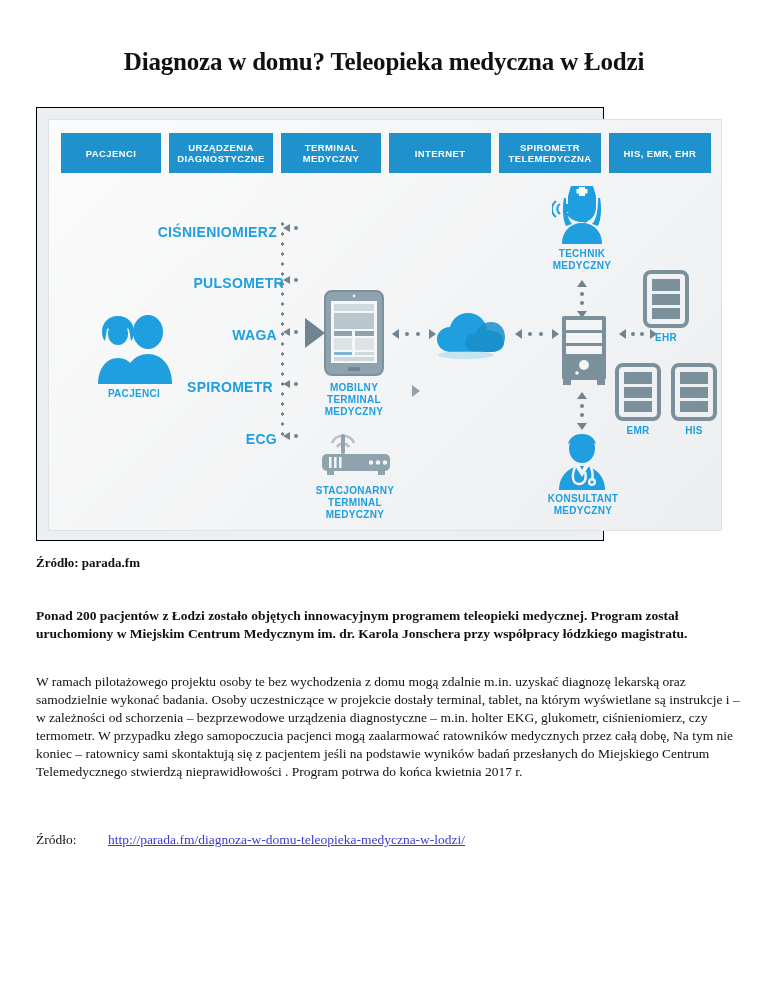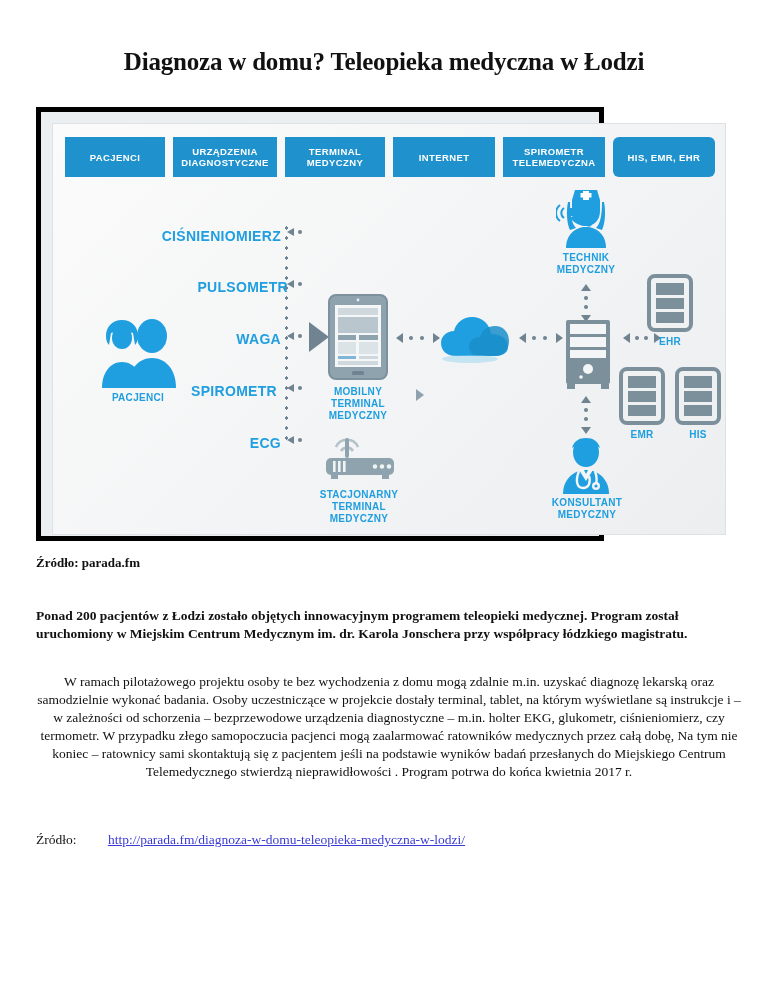--- a/index.html
+++ b/index.html
@@ -23,21 +23,21 @@
     color:#111;
   }
 
   
   .infographic{
     position:absolute;left:36px;top:107px;
     width:568px;height:434px;
     background:#eceff1;
     padding:0;
     box-sizing:border-box;
-    border:5px solid #000000;
+    border:1px solid #000000;
   }
   .inner-panel{
     position:absolute;left:11px;top:11px;
     width:674px;height:412px;
     background:linear-gradient(135deg,#fbfbfb 0%, #f3f4f5 55%, #eceeef 100%);
     border:1px solid #dfe2e4;
     box-sizing:border-box;
     overflow:hidden;
   }
 
@@ -60,21 +60,21 @@
     line-height:11px;
     box-sizing:border-box;
     padding:2px 3px;
     white-space:pre-line;
   }
   .chip.c1{width:104px;}
   .chip.c2{width:108px;}
   .chip.c3{width:104px;}
   .chip.c4{width:106px;}
   .chip.c5{width:106px;}
-  .chip.c6{width:106px;border-radius:6px;}
+  .chip.c6{width:106px;}
 
   
   .blue-lbl{
     position:absolute;
     color:#1f9ee0;
     font-family:"Liberation Sans", sans-serif;
     font-weight:bold;
     font-size:10px;
     letter-spacing:0.3px;
     line-height:12px;
@@ -166,21 +166,21 @@
     font-family:"Liberation Serif", serif;
     font-weight:bold;font-size:13.5px;line-height:17.5px;
     color:#111;
   }
   
   .body-par{
     position:absolute;left:36px;top:673px;width:706px;
     font-family:"Liberation Serif", serif;
     font-size:13.5px;line-height:18px;
     color:#111;
-    text-align:center;
+    text-align:left;
   }
   
   .src-link-line{
     position:absolute;left:36px;top:832px;
     font-family:"Liberation Serif", serif;
     font-size:13.5px;color:#111;
   }
   .src-link-line a{
     color:#3b3bd4;text-decoration:underline;margin-left:28px;
   }

